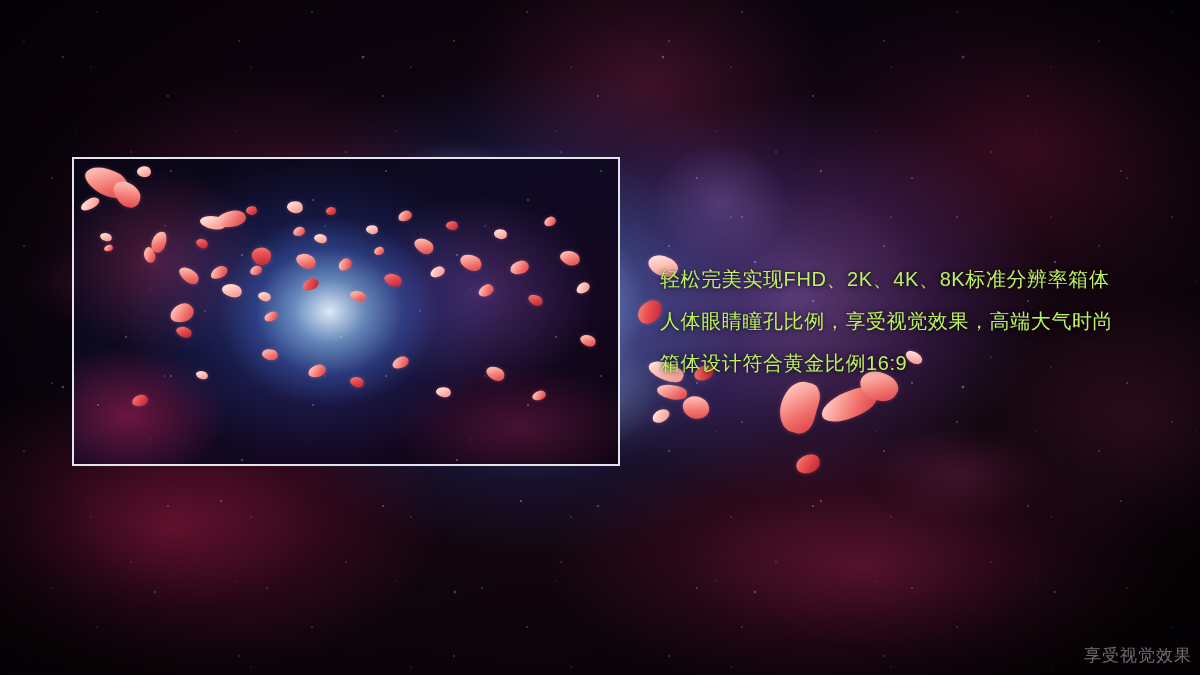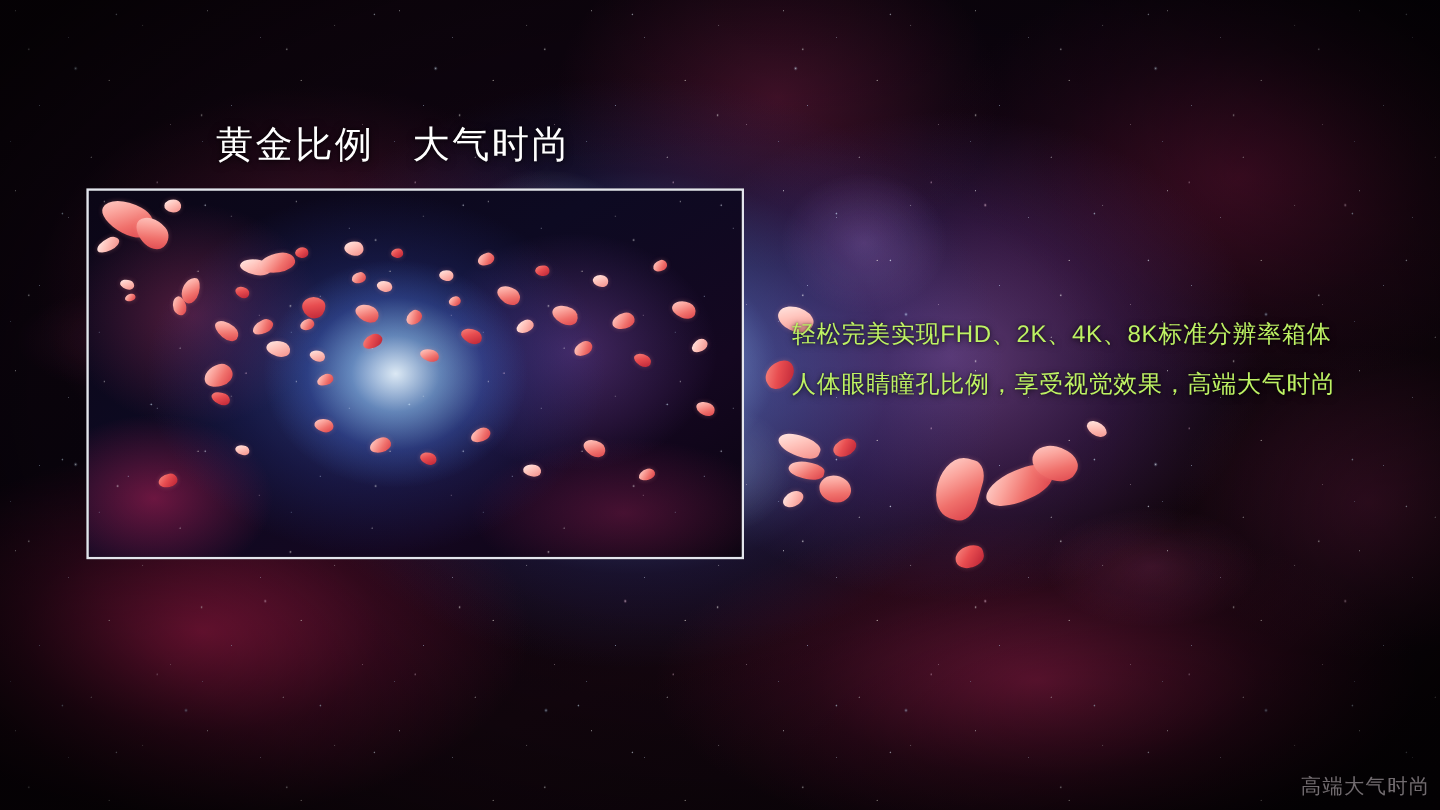--- a/index.html
+++ b/index.html
@@ -251,22 +251,22 @@
         <div class="petal" style="left: 318px; top: 198px; width: 17px; height: 11px; border-radius: 62% 38% 48% 52% / 58% 52% 48% 42%; transform: rotate(-20deg);"></div>
         <div class="petal pale" style="left: 362px; top: 228px; width: 15px; height: 10px; border-radius: 62% 38% 48% 52% / 58% 52% 48% 42%; transform: rotate(12deg);"></div>
         <div class="petal" style="left: 412px; top: 208px; width: 19px; height: 13px; border-radius: 62% 38% 48% 52% / 58% 52% 48% 42%; transform: rotate(30deg);"></div>
         <div class="petal" style="left: 458px; top: 232px; width: 14px; height: 9px; border-radius: 62% 38% 48% 52% / 58% 52% 48% 42%; transform: rotate(-16deg);"></div>
         <div class="petal pale" style="left: 122px; top: 212px; width: 12px; height: 8px; border-radius: 62% 38% 48% 52% / 58% 52% 48% 42%; transform: rotate(20deg);"></div>
         <div class="petal deep" style="left: 58px; top: 236px; width: 16px; height: 11px; border-radius: 62% 38% 48% 52% / 58% 52% 48% 42%; transform: rotate(-10deg);"></div>
         <div class="petal" style="left: 506px; top: 176px; width: 16px; height: 11px; border-radius: 62% 38% 48% 52% / 58% 52% 48% 42%; transform: rotate(26deg);"></div>
       </div>
   </div>
 
-  <div id="title">黄金比例   大气时尚</div>
 
   <div id="body-text">
     <div class="body-line">轻松完美实现FHD、2K、4K、8K标准分辨率箱体</div>
     <div class="body-line">人体眼睛瞳孔比例，享受视觉效果，高端大气时尚</div>
+    <div class="body-line">箱体设计符合黄金比例16:9</div>
   </div>
 
-  <div id="watermark">高端大气时尚</div>
+  <div id="watermark">享受视觉效果</div>
 
 </div>
 
 </body></html>

